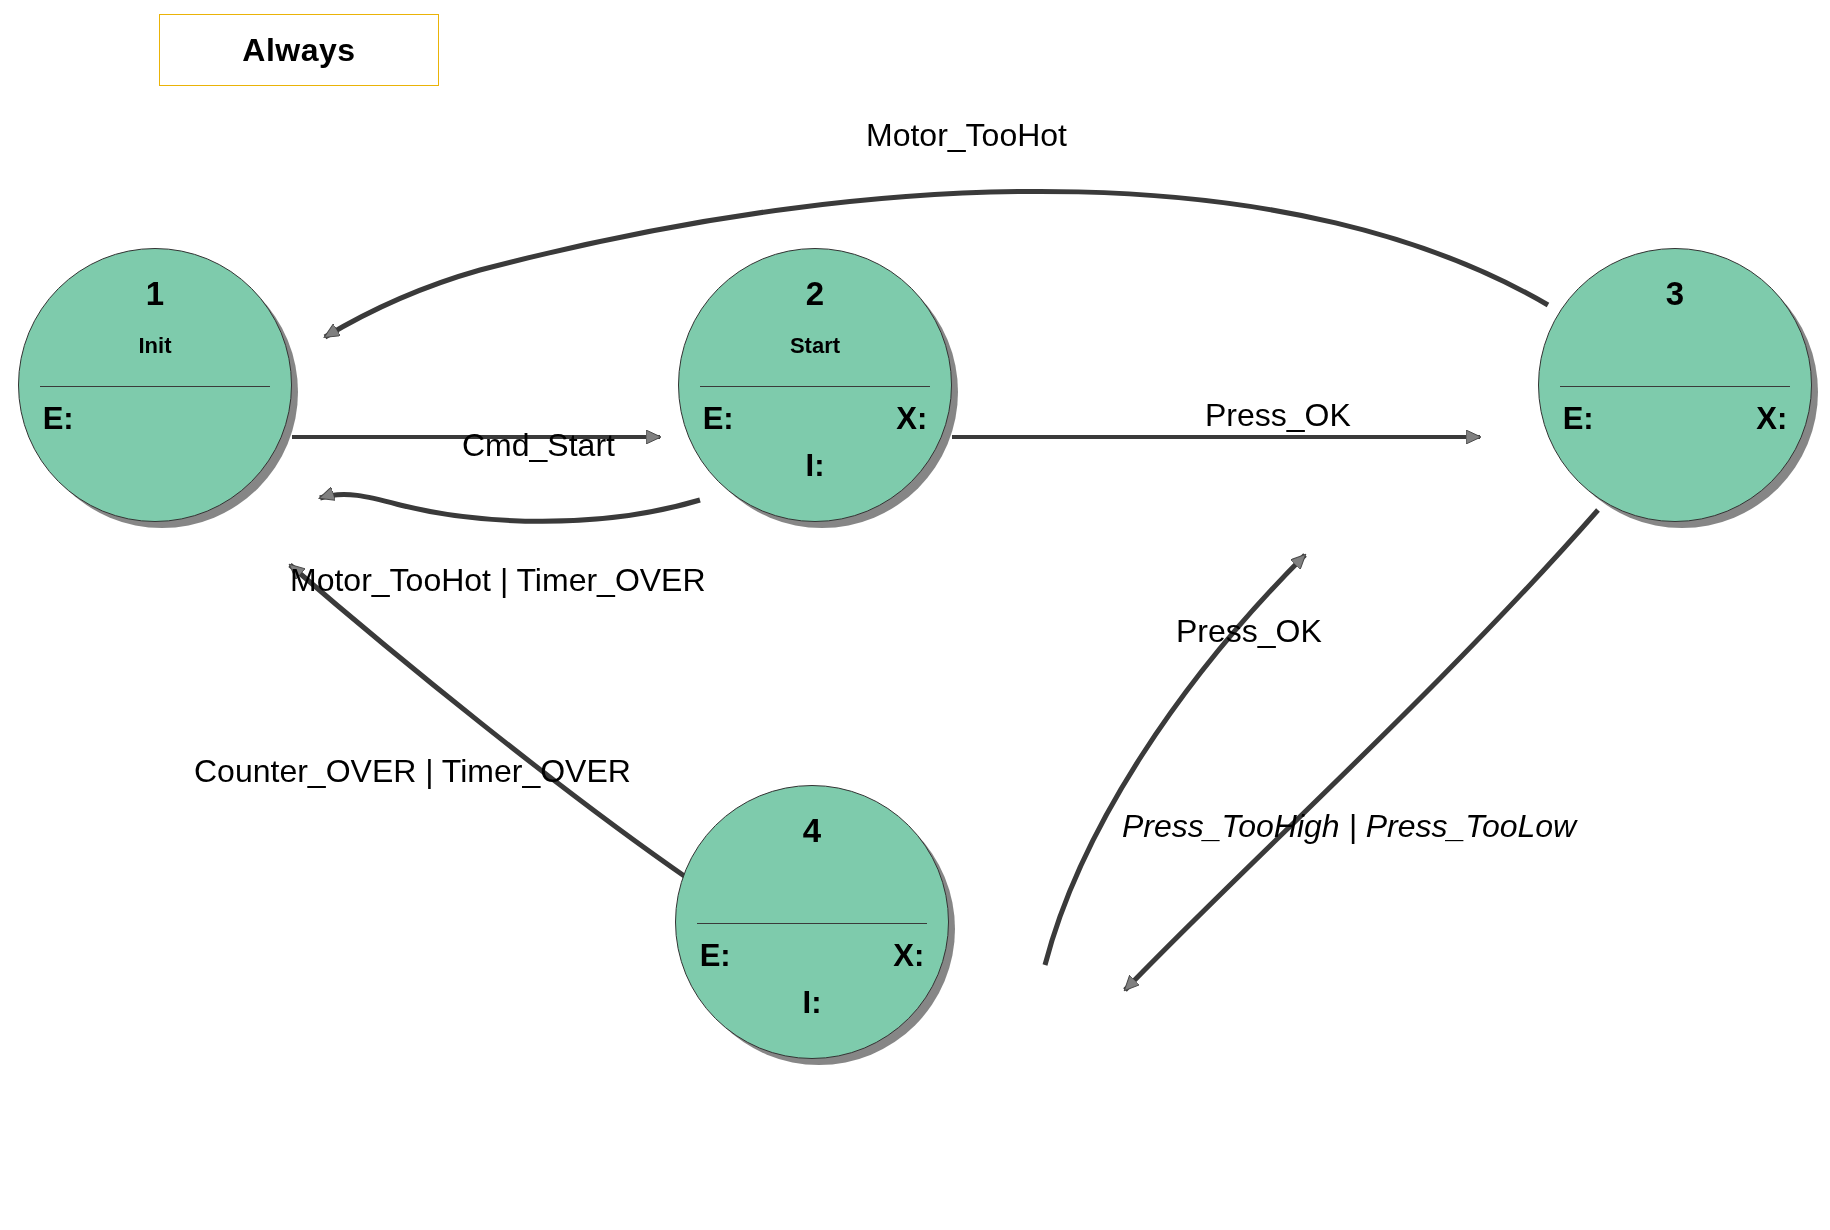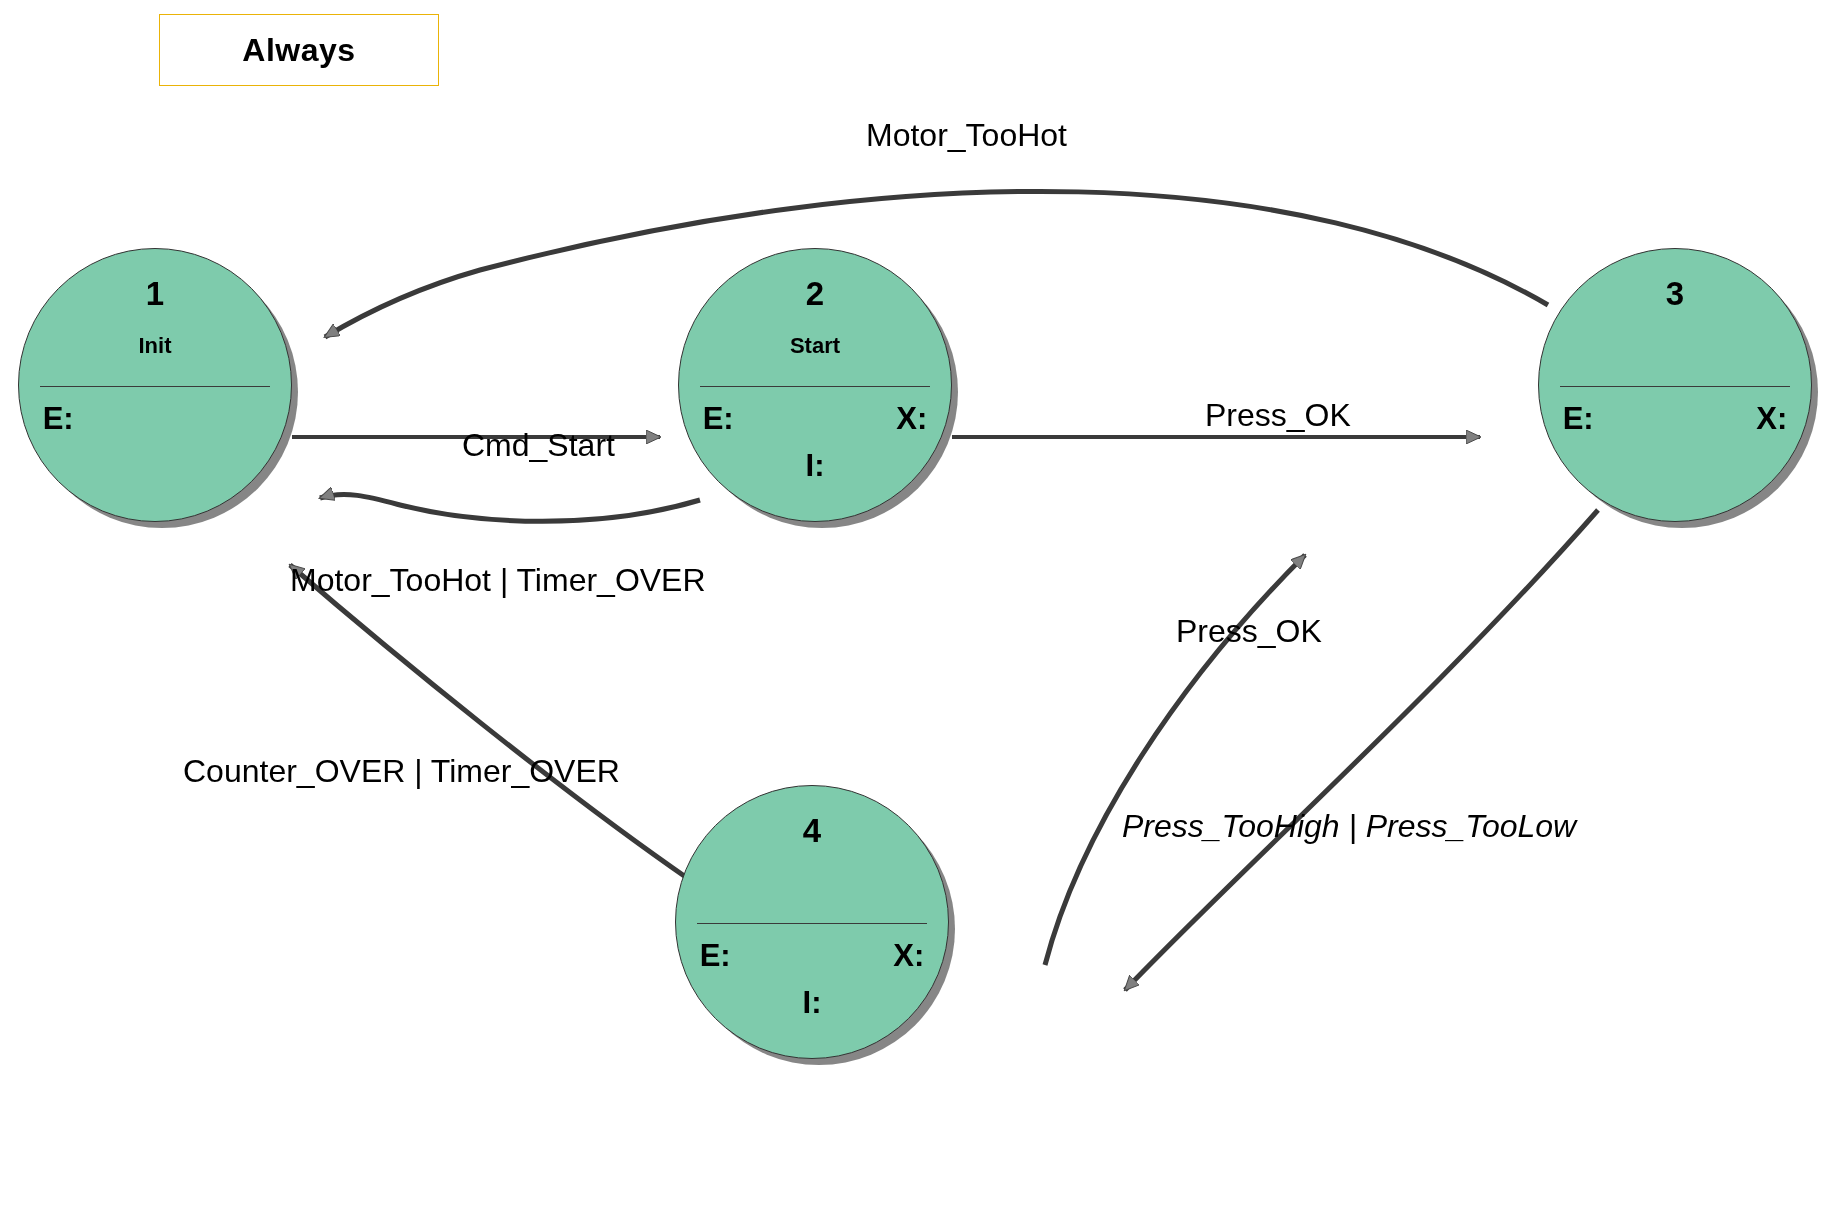--- a/index.html
+++ b/index.html
@@ -216,19 +216,19 @@
   </div>
 
   <div class="edge-label" style="left:462px; top:397px;margin-top:30px;">Cmd_Start</div>
 
   <div class="edge-label" style="left:1205px; top:397px;">Press_OK</div>
 
   <div class="edge-label" style="left:866px; top:117px;">Motor_TooHot</div>
 
   <div class="edge-label" style="left:290px; top:562px;">Motor_TooHot | Timer_OVER</div>
 
-  <div class="edge-label" style="left:183px; top:753px;">Counter_OVER | Timer_OVER</div>
+  <div class="edge-label" style="left:194px; top:753px;">Counter_OVER | Timer_OVER</div>
 
   <div class="edge-label" style="left:1176px; top:613px;">Press_OK</div>
 
   <div class="edge-label" style="left:1122px; top:808px;font-style:italic;">Press_TooHigh | Press_TooLow</div>
 
 </div>
 
 </body></html>

